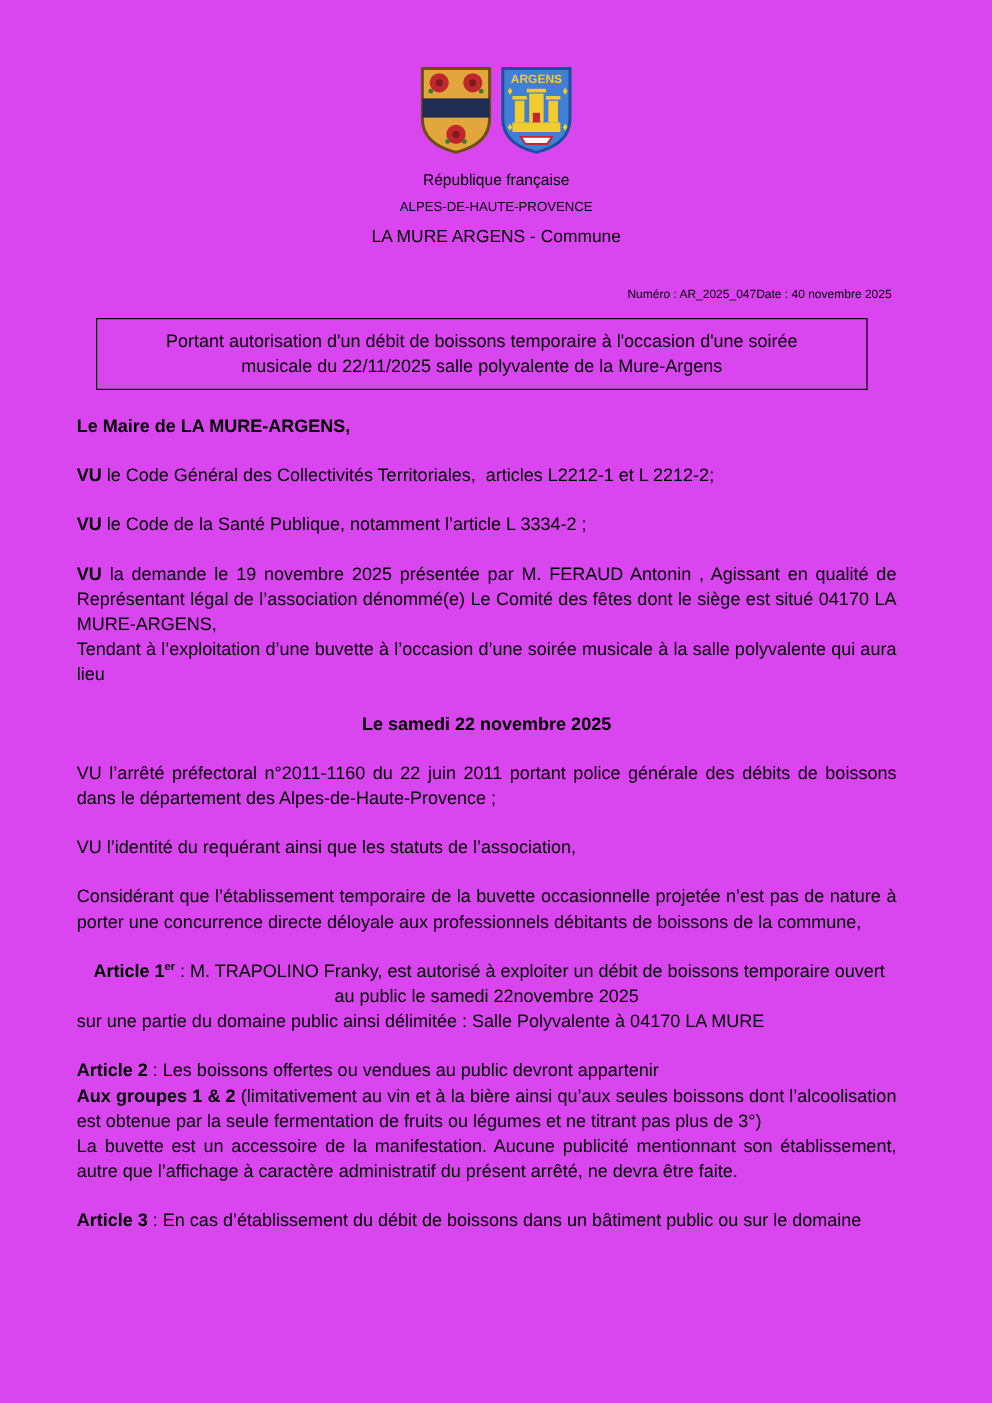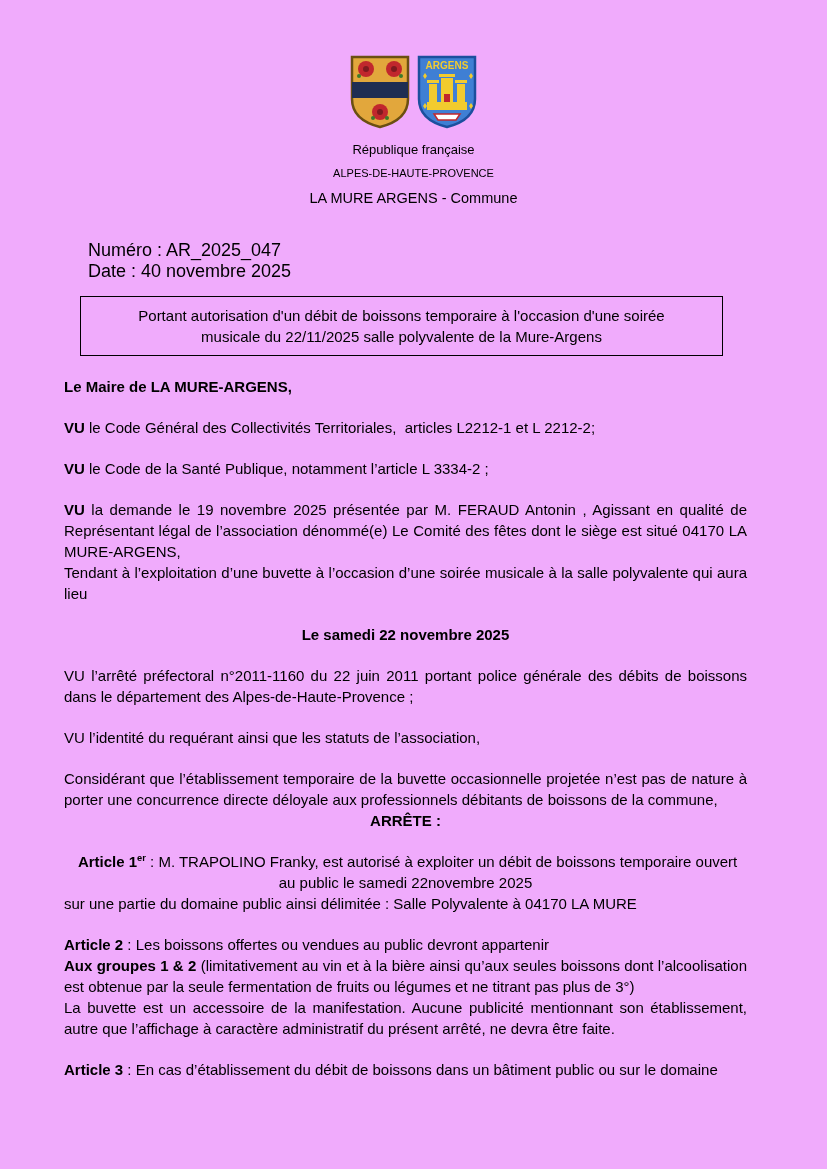--- a/index.html
+++ b/index.html
@@ -1,34 +1,33 @@
 <!DOCTYPE html>
 <html><head>
 <meta charset="utf-8">
 <style>
   * { margin: 0; padding: 0; box-sizing: border-box; }
   html, body { background: #ffffff; }
   .page {
     width: 827px; height: 1169px;
-    background: #f0abfc;
+    background: #d946ef;
     font-family: "Liberation Sans", sans-serif;
     color: #000;
     position: relative;
     overflow: hidden;
   }
   .header { text-align: center; padding-top: 54px; }
   .arms { display: flex; justify-content: center; align-items: flex-start; gap: 5px; }
   .republic  { margin-top: 12px; font-size: 13px; }
   .department{ margin-top: 10px;  font-size: 11px; }
   .commune   { margin-top: 11px; font-size: 14.5px; }
   .meta-row {
     display: flex; justify-content: flex-end;
     padding: 0 84px 0 88px; margin-top: 34px;
-    font-size: 18px;
-    flex-direction: column;
+    font-size: 10px;
   }
   .title-box {
     margin: 14px 104px 0 80px;
     border: 1px solid #000;
     padding: 8px 26px;
     text-align: center;
     font-size: 15px; line-height: 21px;
   }
   .doc-body { padding: 20px 80px 0 64px; }
   .para {
@@ -105,21 +104,20 @@
   <div class="doc-body">
       <p class="para"><span class="b">Le Maire de LA MURE-ARGENS,</span></p>
       <p class="para"><span class="b">VU</span><span> le Code Général des Collectivités Territoriales,  articles L2212-1 et L 2212-2;</span></p>
       <p class="para"><span class="b">VU</span><span> le Code de la Santé Publique, notamment l’article L 3334-2 ;</span></p>
       <p class="para"><span class="b">VU</span><span> la demande le 19 novembre 2025 présentée par M. FERAUD Antonin , Agissant en qualité de Représentant légal de l’association dénommé(e) Le Comité des fêtes dont le siège est situé 04170 LA MURE-ARGENS,
 Tendant à l’exploitation d’une buvette à l’occasion d’une soirée musicale à la salle polyvalente qui aura lieu</span></p>
       <p class="para center"><span class="b u">Le samedi 22 novembre 2025</span></p>
       <p class="para"><span>VU l’arrêté préfectoral n°2011-1160 du 22 juin 2011 portant police générale des débits de boissons dans le département des Alpes-de-Haute-Provence ;</span></p>
       <p class="para"><span>VU l’identité du requérant ainsi que les statuts de l’association,</span></p>
       <p class="para"><span>Considérant que l’établissement temporaire de la buvette occasionnelle projetée n’est pas de nature à porter une concurrence directe déloyale aux professionnels débitants de boissons de la commune,</span></p>
-      <p class="para center tight"><span class="b">ARRÊTE :</span></p>
       <p class="para center"><span> </span><span class="b u">Article 1</span><sup class="b u">er</sup><span> : M. TRAPOLINO Franky, est autorisé à exploiter un débit de boissons temporaire ouvert au public </span><span class="u">le samedi 22novembre 2025</span></p>
       <p class="para tight"><span>sur une partie du domaine public ainsi délimitée : Salle Polyvalente à 04170 LA MURE</span></p>
       <p class="para"><span class="b u">Article 2</span><span> : Les boissons offertes ou vendues au public devront appartenir
 </span><span class="b">Aux groupes 1 &amp; 2 </span><span>(limitativement au vin et à la bière ainsi qu’aux seules boissons dont l’alcoolisation est obtenue par la seule fermentation de fruits ou légumes et ne titrant pas plus de 3°)
 La buvette est un accessoire de la manifestation. Aucune publicité mentionnant son établissement, autre que l’affichage à caractère administratif du présent arrêté, ne devra être faite.</span></p>
       <p class="para"><span class="b u">Article 3</span><span> : En cas d’établissement du débit de boissons dans un bâtiment public ou sur le domaine</span></p>
     </div>
 
 </div>
 

